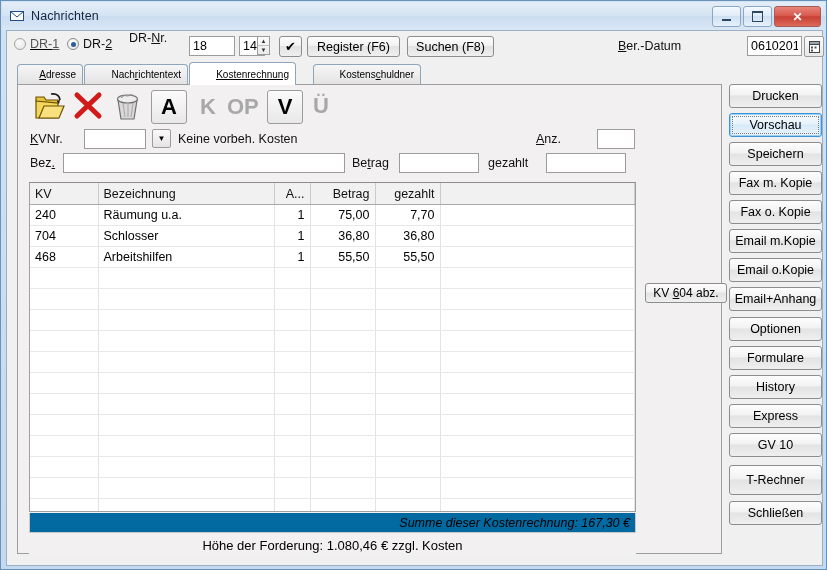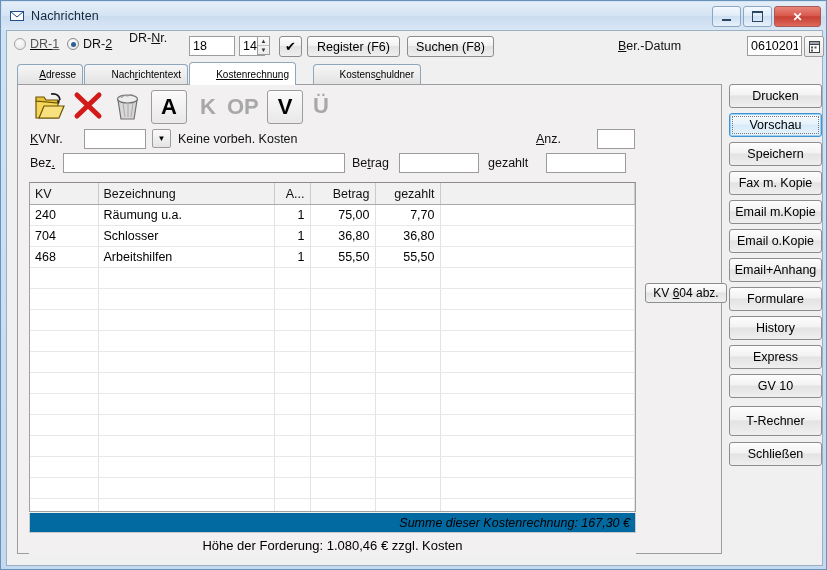--- a/index.html
+++ b/index.html
@@ -576,27 +576,33 @@
           <span>Vorschau</span>
           <span class="focusring"></span>
         </div>
         <div class="btn rbtn">
           <span>Speichern</span>
         </div>
         <div class="btn rbtn" style="margin-top: 4px;">
           <span>Fax m. Kopie</span>
         </div>
         <div class="btn rbtn">
+          <span>Fax o. Kopie</span>
+        </div>
+        <div class="btn rbtn">
           <span>Email m.Kopie</span>
         </div>
         <div class="btn rbtn">
           <span>Email o.Kopie</span>
         </div>
         <div class="btn rbtn">
           <span>Email+Anhang</span>
+        </div>
+        <div class="btn rbtn" style="margin-top: 6px;">
+          <span>Optionen</span>
         </div>
         <div class="btn rbtn">
           <span>Formulare</span>
         </div>
         <div class="btn rbtn">
           <span>History</span>
         </div>
         <div class="btn rbtn">
           <span>Express</span>
         </div>

